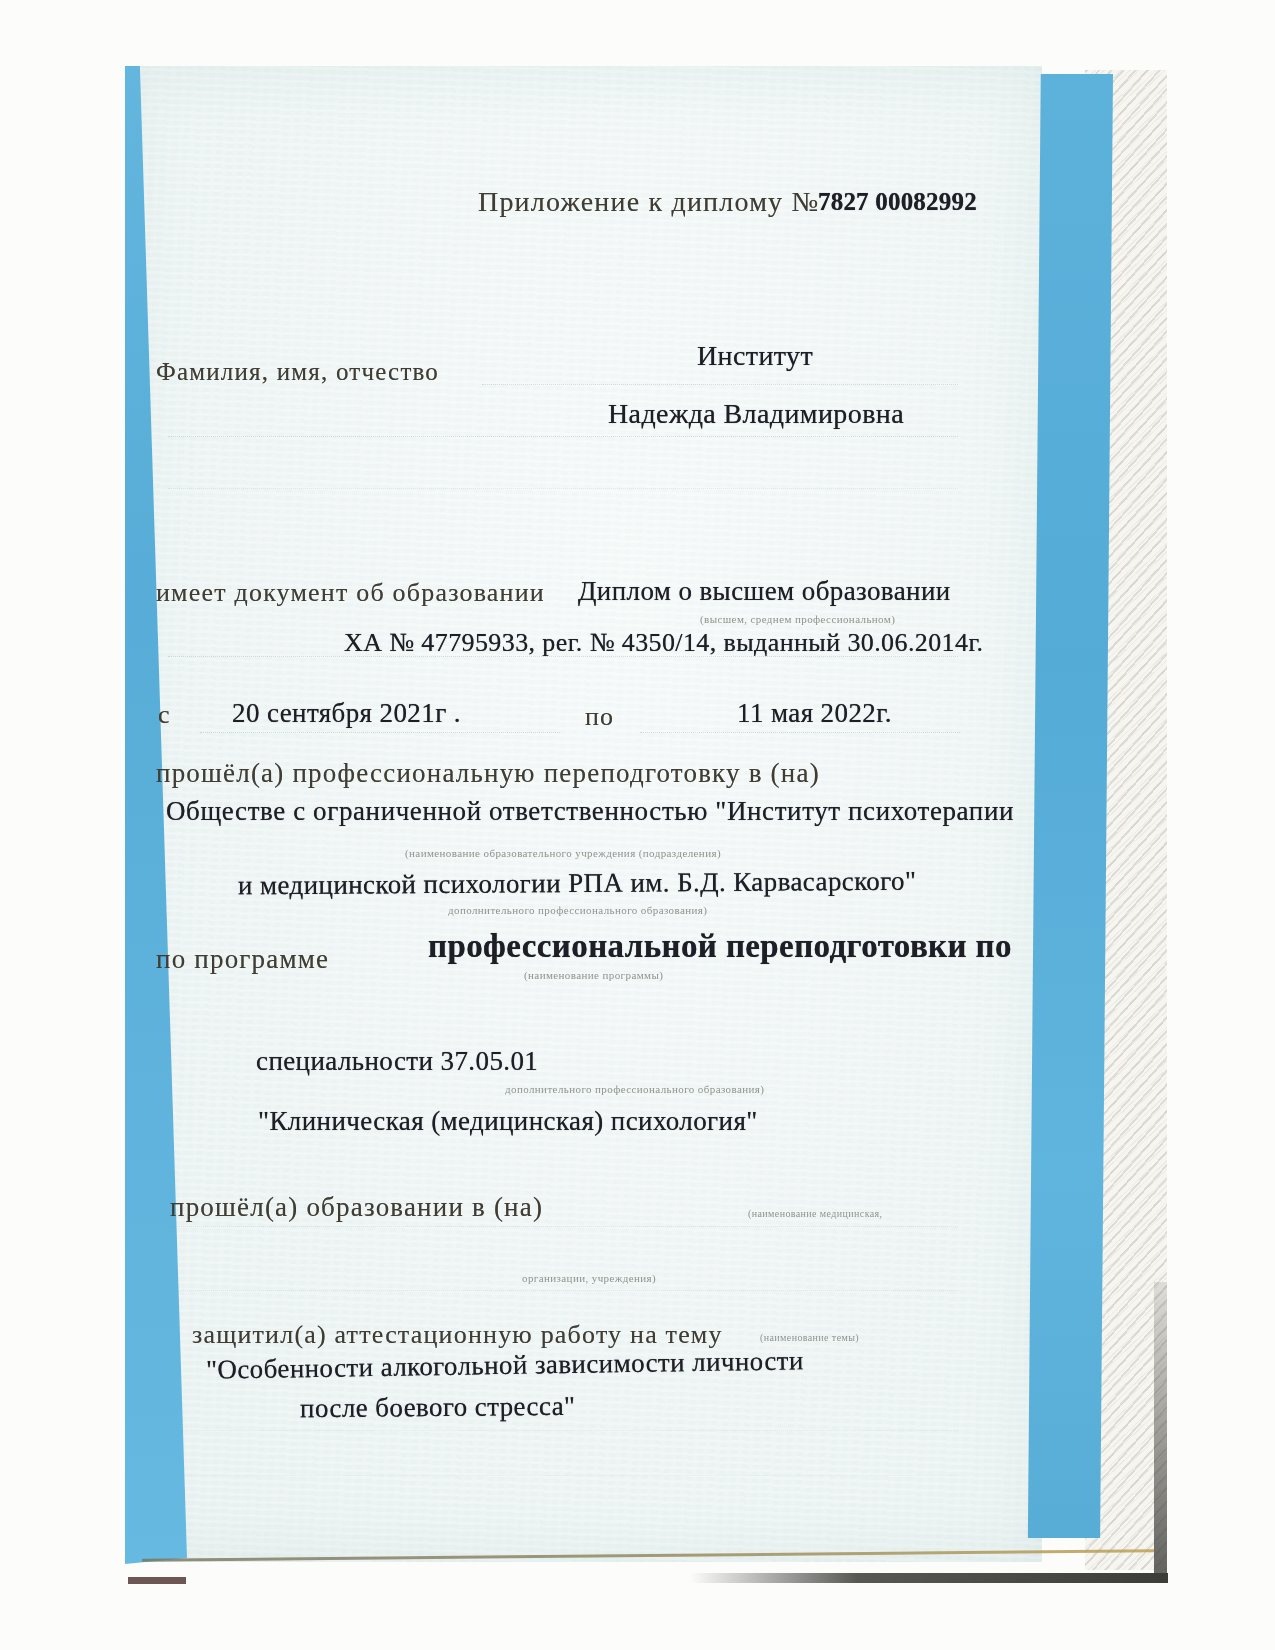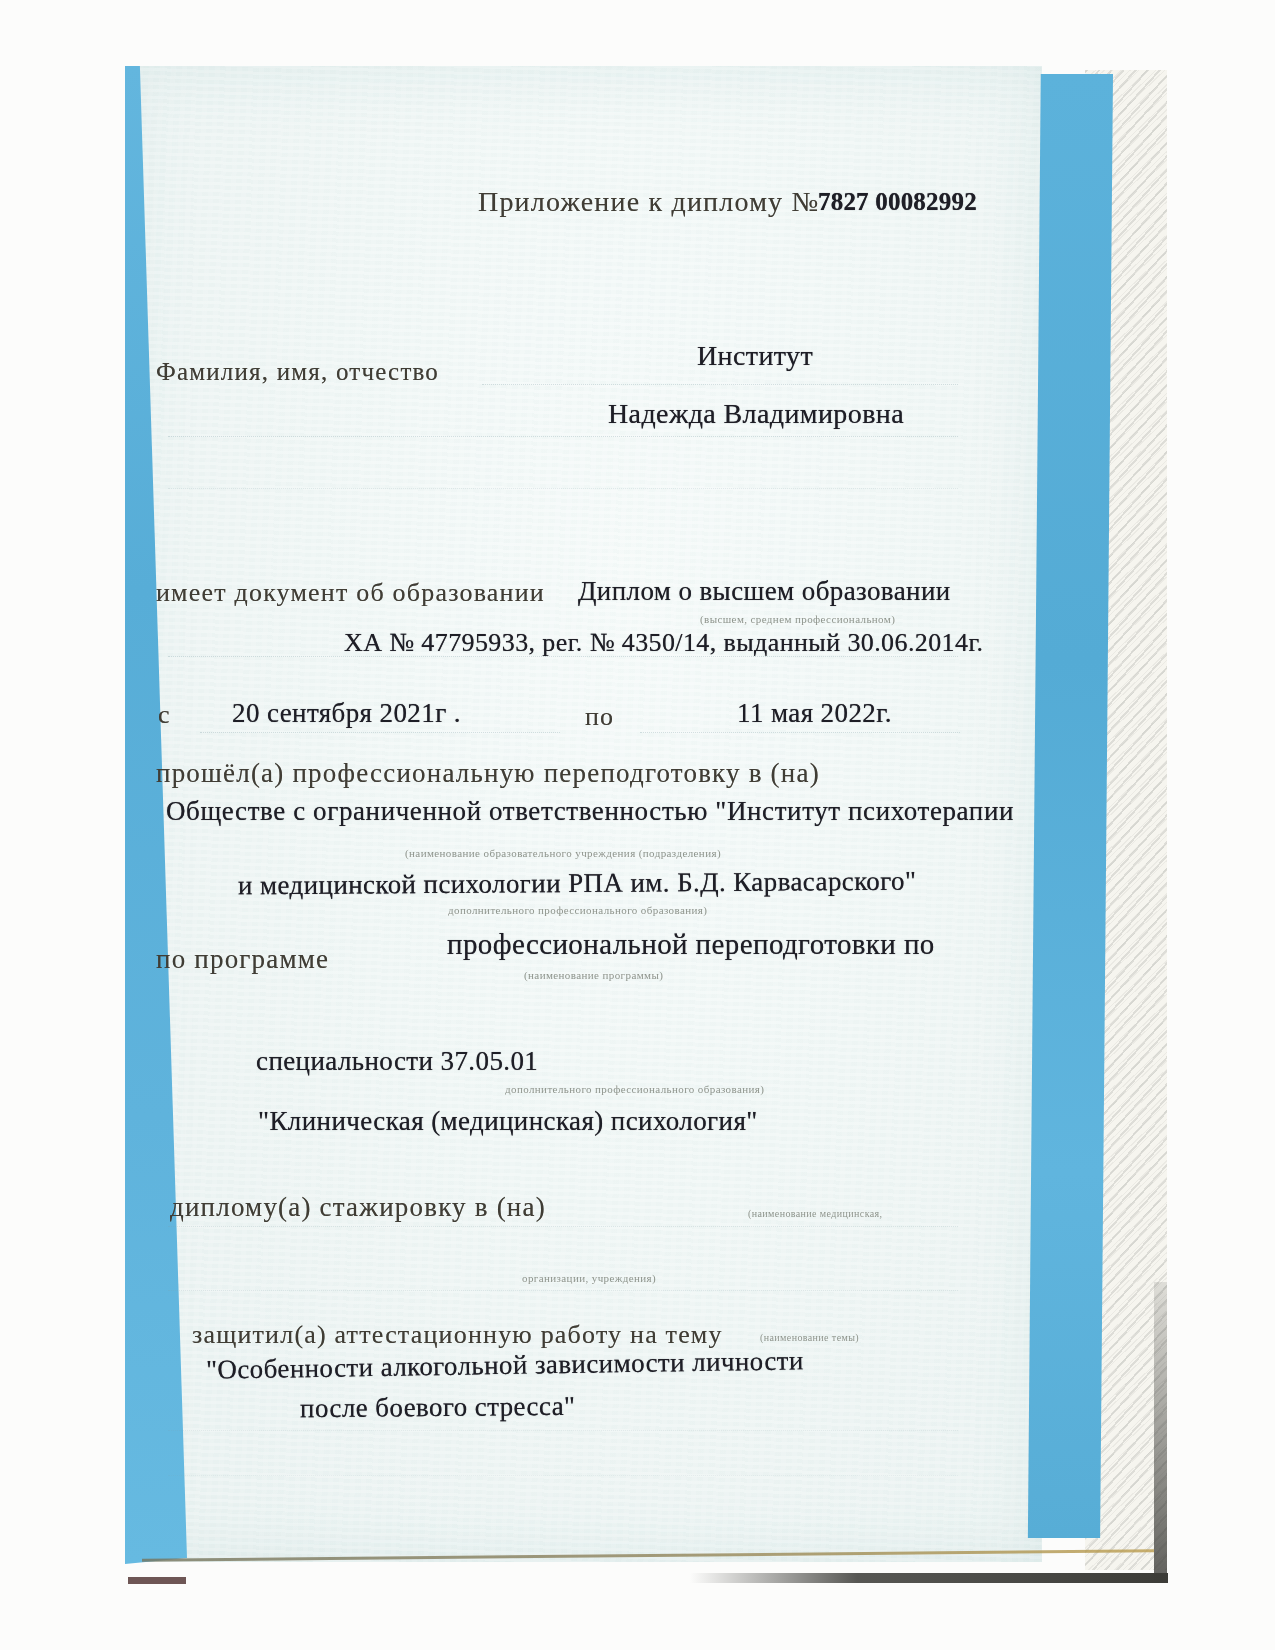--- a/index.html
+++ b/index.html
@@ -101,27 +101,27 @@
   <div class="t form-ink" style="left:585px;top:702px;font-size:26px;">по</div>
   <div class="t value-ink" style="left:737px;top:698px;font-size:27px;">11 мая 2022г.</div>
 
   <div class="t form-ink" style="left:156px;top:758px;font-size:27px;">прошёл(а) профессиональную переподготовку в (на)</div>
   <div class="t value-ink" style="left:166px;top:796px;font-size:27px;letter-spacing:.6px;">Обществе с ограниченной ответственностью "Институт  психотерапии</div>
   <div class="t caption" style="left:405px;top:847px;">(наименование образовательного учреждения (подразделения)</div>
   <div class="t value-ink" style="left:238px;top:868px;font-size:27px;transform:rotate(-0.4deg);">и медицинской психологии РПА им. Б.Д. Карвасарского"</div>
   <div class="t caption" style="left:448px;top:904px;">дополнительного профессионального образования)</div>
 
   <div class="t form-ink" style="left:156px;top:944px;font-size:27px;">по программе</div>
-  <div class="t value-ink" style="left:447px;top:928px;font-size:29px;">профессиональной переподготовки по</div>
+  <div class="t value-ink" style="left:428px;top:928px;font-size:33px;font-weight:bold;">профессиональной переподготовки по</div>
   <div class="t caption" style="left:524px;top:969px;">(наименование программы)</div>
   <div class="t value-ink" style="left:256px;top:1046px;font-size:27px;">специальности 37.05.01</div>
   <div class="t caption" style="left:505px;top:1083px;">дополнительного профессионального образования)</div>
   <div class="t value-ink" style="left:258px;top:1106px;font-size:27px;">"Клиническая (медицинская) психология"</div>
 
-  <div class="t form-ink" style="left:170px;top:1192px;font-size:27px;">диплому(а) стажировку в (на)</div>
+  <div class="t form-ink" style="left:170px;top:1192px;font-size:27px;">прошёл(а) образовании в (на)</div>
   <div class="t caption" style="left:748px;top:1208px;font-size:10px;">(наименование медицинская,</div>
   <div class="t caption" style="left:522px;top:1272px;text-align:center;">организации, учреждения)</div>
 
   <div class="t form-ink" style="left:192px;top:1320px;font-size:26px;">защитил(а) аттестационную работу на тему</div>
   <div class="t caption" style="left:760px;top:1332px;font-size:10px;">(наименование темы)</div>
   <div class="t value-ink" style="left:206px;top:1350px;font-size:27px;transform:rotate(-0.9deg);">"Особенности алкогольной зависимости личности</div>
   <div class="t value-ink" style="left:300px;top:1392px;font-size:27px;transform:rotate(-0.5deg);">после боевого стресса"</div>
 
 </div>
 

